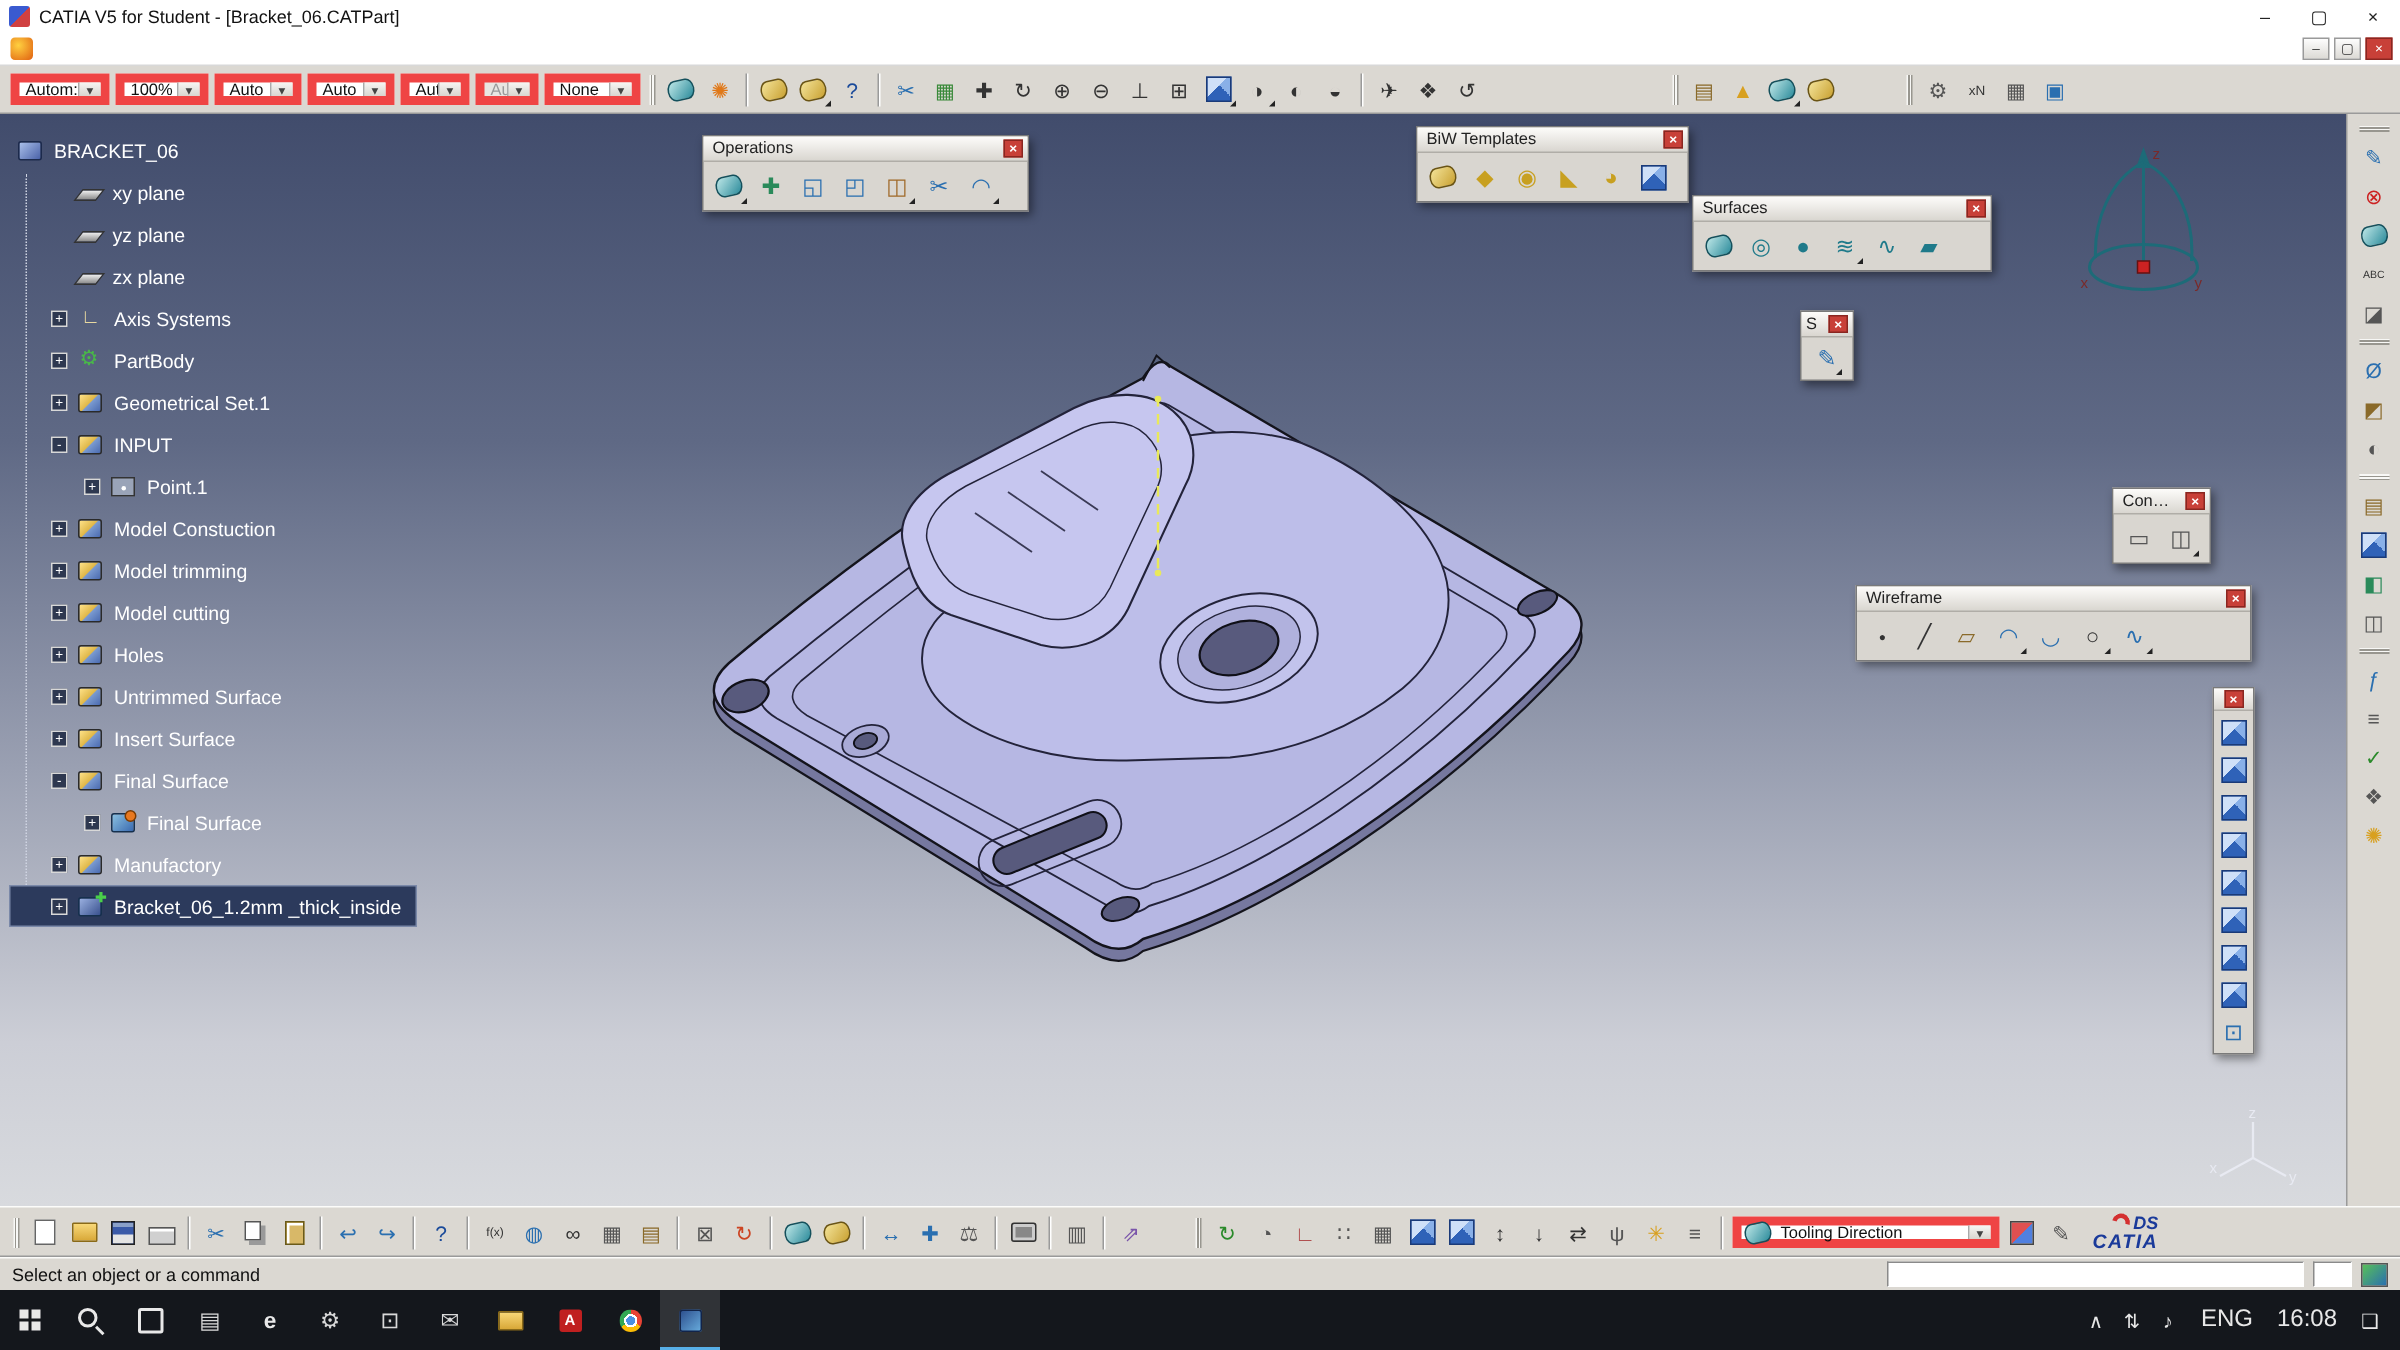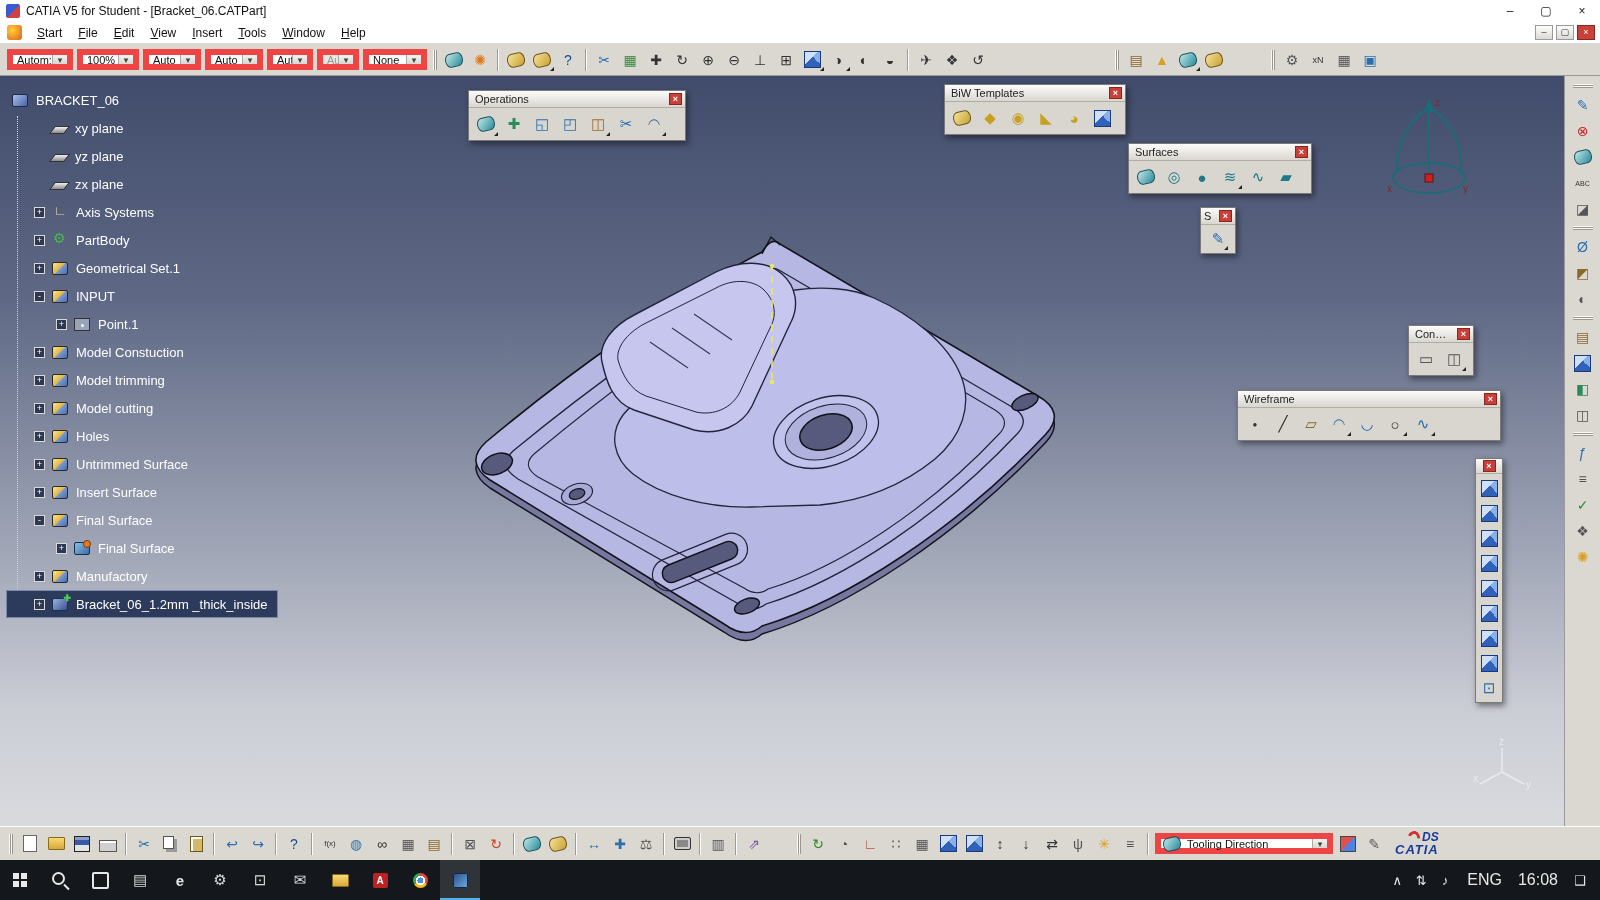--- a/index.html
+++ b/index.html
@@ -142,30 +142,20 @@
     <span class="title-text">CATIA V5 for Student - [Bracket_06.CATPart]</span>
     <div class="win-controls">
       <span class="win-btn">–</span>
       <span class="win-btn">▢</span>
       <span class="win-btn">×</span>
     </div>
   </div>
 
   <div class="menubar">
     <span class="menu-appicon"></span>
-    <div style="display:flex">
-        <span class="menu-item">Start</span>
-        <span class="menu-item">File</span>
-        <span class="menu-item">Edit</span>
-        <span class="menu-item">View</span>
-        <span class="menu-item">Insert</span>
-        <span class="menu-item">Tools</span>
-        <span class="menu-item">Window</span>
-        <span class="menu-item">Help</span>
-      </div>
     <div class="mdi-controls">
       <span class="mdi-btn">–</span>
       <span class="mdi-btn">▢</span>
       <span class="mdi-btn close">×</span>
     </div>
   </div>
 
   <div class="toolbar-top">
     <div class="combo" style="width:66px">
       <span class="combo-value">Autom:</span>
@@ -412,21 +402,21 @@
       <div class="palette-body">
           <span class="icon-btn ic-surf2"></span>
           <span class="icon-btn" style="color: rgb(200, 160, 32);">◆</span>
           <span class="icon-btn" style="color: rgb(200, 160, 32);">◉</span>
           <span class="icon-btn" style="color: rgb(200, 160, 32);">◣</span>
           <span class="icon-btn" style="color: rgb(200, 160, 32);">◕</span>
           <span class="icon-btn ic-cube"></span>
         </div>
     </div>
 
-    <div class="palette" style="left:1128px; top:67px; width:184px">
+    <div class="palette" style="left:1128px; top:54px; width:200px">
       <div class="palette-title">
         <span class="pt">Surfaces</span>
         <span class="palette-close">×</span>
       </div>
       <div class="palette-body">
           <span class="icon-btn ic-surf"></span>
           <span class="icon-btn" style="color: rgb(31, 122, 138);">◎</span>
           <span class="icon-btn" style="color: rgb(31, 122, 138);">●</span>
           <span class="icon-btn fly" style="color: rgb(31, 122, 138);">≋</span>
           <span class="icon-btn" style="color: rgb(31, 122, 138);">∿</span>
@@ -581,20 +571,26 @@
       </div>
     <div class="logo">
       <div class="logo-top">
         <span class="swoosh"></span>
         <span class="ds">DS</span>
       </div>
       <span class="catia">CATIA</span>
     </div>
   </div>
 
+  <div class="statusbar">
+    <span>Select an object or a command</span>
+    <input class="status-input" style="width: 278px; margin-left: auto;">
+    <input class="status-input" style="width: 26px;">
+    <span class="status-mini"></span>
+  </div>
 
   <div class="taskbar">
     <div class="icon-strip">
         <span class="icon-btn ic-start"></span>
         <span class="icon-btn ic-search"></span>
         <span class="icon-btn ic-taskview"></span>
         <span class="icon-btn" style="color: rgb(216, 216, 216);">▤</span>
         <span class="icon-btn ic-edge">e</span>
         <span class="icon-btn" style="color: rgb(216, 216, 216);">⚙</span>
         <span class="icon-btn" style="color: rgb(216, 216, 216);">⊡</span>

